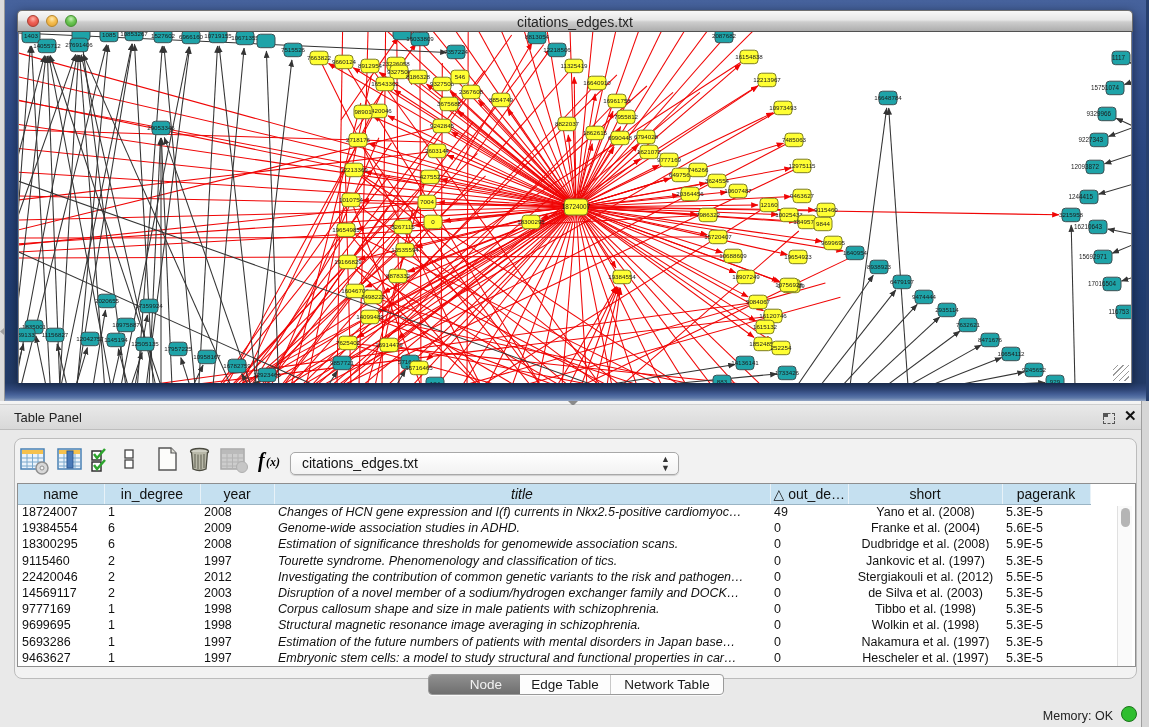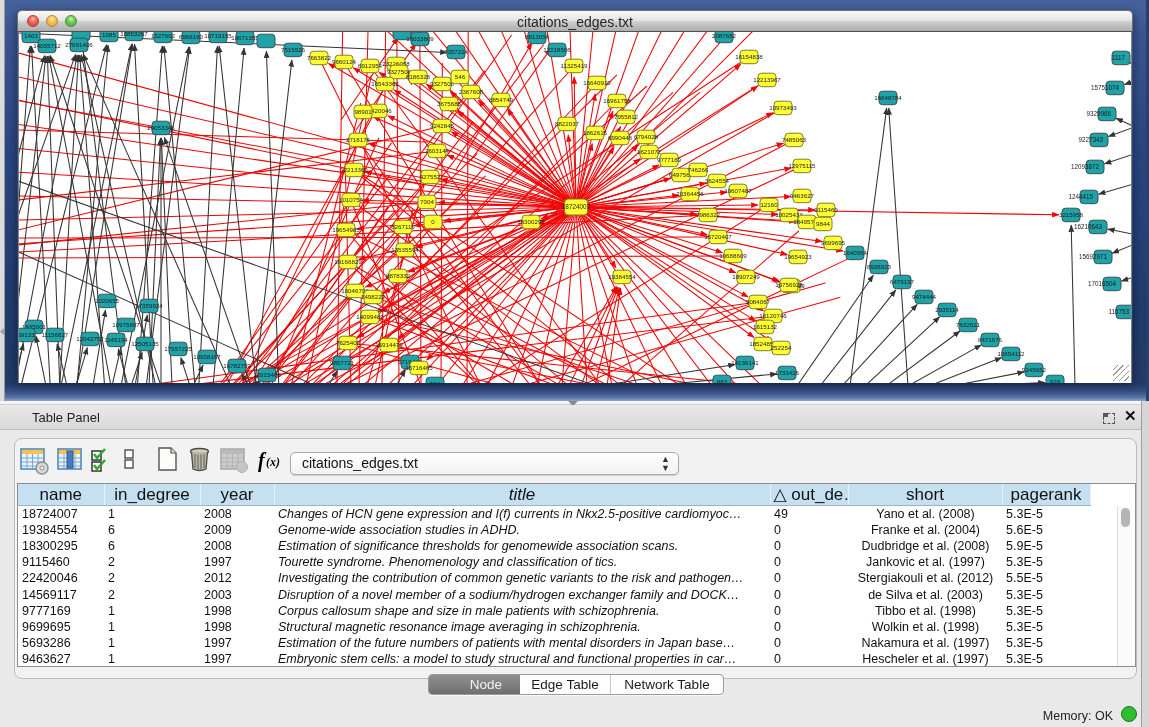--- a/index.html
+++ b/index.html
@@ -24,38 +24,38 @@
   background:#ffffff; border-left:1px solid #808080; border-right:1px solid #808080; overflow:hidden; }
 #grip { position:absolute; right:2px; bottom:2px; width:16px; height:16px;
   background:repeating-linear-gradient(135deg, transparent 0 3px, #9a9a9a 3px 4px); }
 
 #tp { position:absolute; left:0; top:401px; width:1149px; height:326px; background:#e9e9e9; }
 #tp-sep { position:absolute; left:0; top:0; width:1149px; height:4px; background:#f4f4f4; border-bottom:1px solid #cfcfcf; }
 #tp-handle { position:absolute; left:568px; top:0px; width:0; height:0; border-left:5px solid transparent; border-right:5px solid transparent; border-top:5px solid #8a8a8a; }
 #lsarrow { position:absolute; left:0px; top:-73px; width:4px; height:7px; background:#a0a0a0; clip-path:polygon(100% 0,0 50%,100% 100%); }
 #tp-head { position:absolute; left:0; top:4px; width:1149px; height:25px;
   background:linear-gradient(to bottom,#e9e9e9,#d8d8d8); border-bottom:1px solid #bdbdbd; }
-#tp-head .t { position:absolute; left:32px; top:5px; font-size:13px; color:#222;text-align:right; }
+#tp-head .t { position:absolute; left:14px; top:5px; font-size:13px; color:#222;text-align:right; }
 #tp-float { position:absolute; left:1103px; top:8px; width:12px; height:11px; border:1px dashed #555; }
 #tp-float::after { content:""; position:absolute; left:-1px; top:-1px; width:5px; height:4px; background:#555; }
 #tp-x { position:absolute; left:1124px; top:2px; font-size:15px; font-weight:bold; color:#111; }
 #panelbox { position:absolute; left:14px; top:37px; width:1123px; height:241px;
   background:#f2f2f2; border:1px solid #bcbcbc; border-radius:8px; }
 
 #toolbar { position:absolute; left:0px; top:8px; height:30px; }
 #combo { position:absolute; left:275px; top:13px; width:389px; height:23px;
   background:linear-gradient(to bottom,#ffffff,#f2f2f2); border:1px solid #a8a8a8; border-radius:5px;
   box-shadow:0 1px 1px rgba(0,0,0,.15); font-size:14px; color:#111; line-height:21px; padding-left:11px; }
 #combo .arr { position:absolute; right:8px; top:2px; font-size:9px; color:#333; line-height:9px; }
 
 #tbl { position:absolute; left:2px; top:44px; width:1119px; height:184px; background:#fff;
   border:1px solid #8e8e8e; overflow:hidden; }
 table { border-collapse:collapse; table-layout:fixed; width:1072px; font-size:12.5px; color:#111; }
 th { background:#c5e0f0; border-right:1px solid #e8f2f8; border-bottom:1px solid #9ab4c4;
-  font-weight:normal; font-size:17px; height:20px; text-align:center; padding:0 3px;
+  font-weight:normal; font-size:14px; height:20px; text-align:center; padding:0 3px;
   overflow:hidden; white-space:nowrap; }
 td { height:16.2px; padding:0 3px 0 4px; overflow:hidden; white-space:nowrap; }
 .c0 { width:86px; } .c1 { width:96px; } .c2 { width:74px; } .c3 { width:496px;font-style:italic; }
 .c4 { width:78px;margin-top:32px; } .c5 { width:154px; text-align:center; } .c6 { width:88px; }
 
 #sb { position:absolute; right:3px; top:22px; width:15px; height:160px; background:#fafafa; border-left:1px solid #e0e0e0; }
 #sb .thumb { position:absolute; left:3px; top:2px; width:9px; height:19px; background:#b5b5b5; border-radius:5px; }
 
 #tabs { position:absolute; left:428px; top:273px; z-index:5; width:296px; height:21px;
   border:1px solid #9a9a9a; border-radius:4px; background:#fdfdfd; font-size:13.5px;

